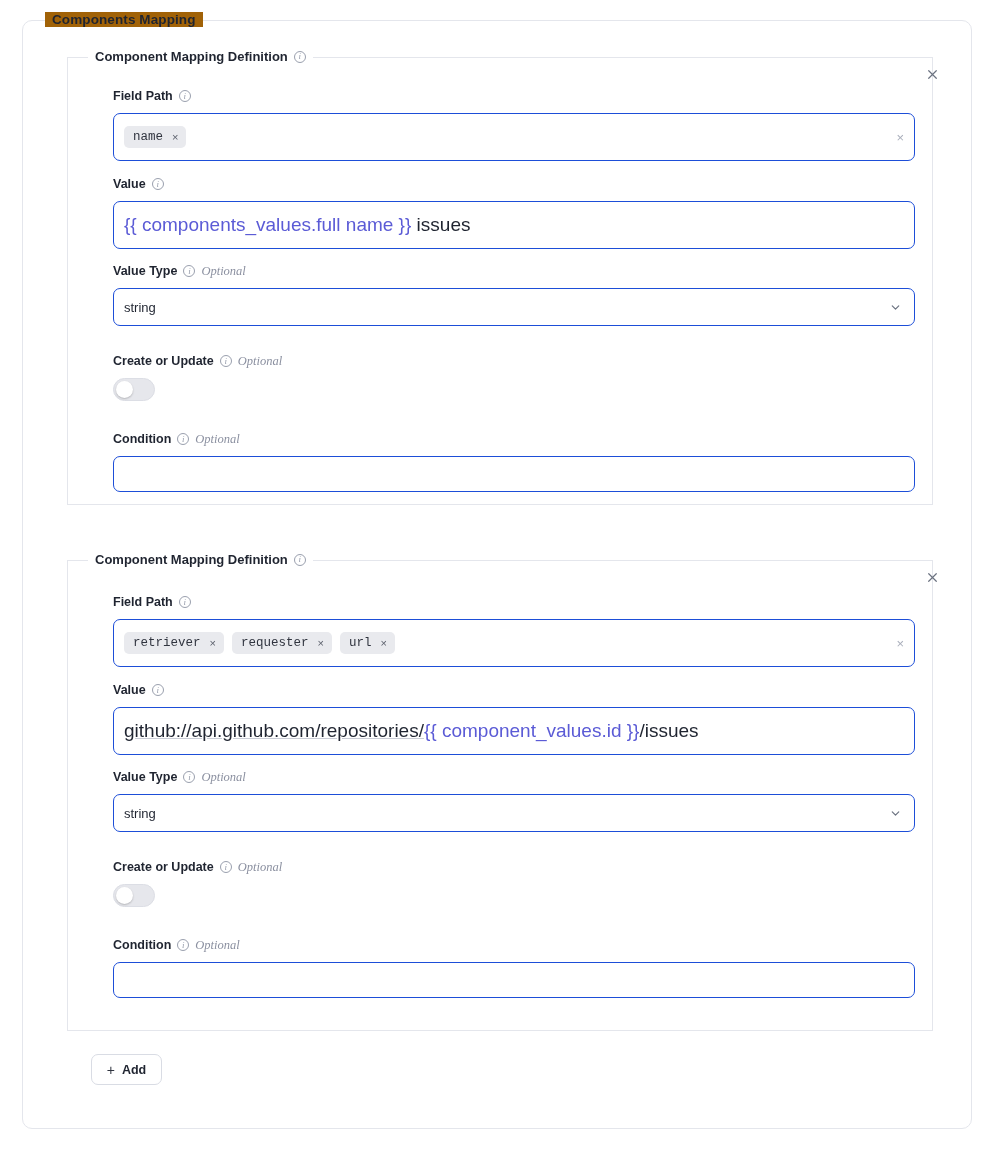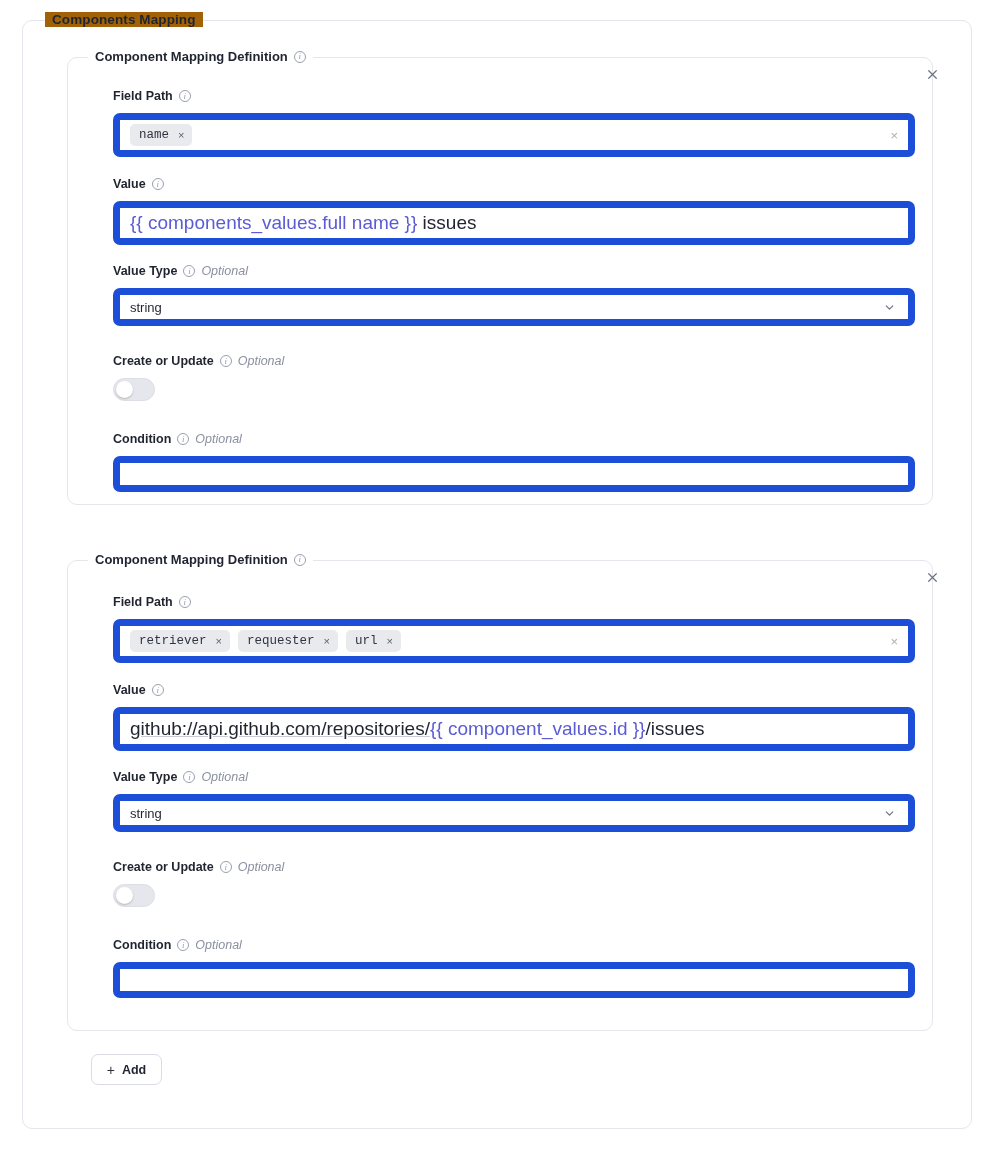--- a/index.html
+++ b/index.html
@@ -40,21 +40,21 @@
     color: #1f2430;
     letter-spacing: .1px;
   }
 
   
   .def-fieldset {
     position: absolute;
     left: 44px;
     width: 866px;
     border: 1px solid #e4e6ec;
-    border-radius: 10px;
+    border-radius: 0;
     background: #ffffff;
   }
   .def-legend {
     position: absolute;
     left: 20px;
     top: -9px;
     background: #ffffff;
     padding: 0 7px;
     font-size: 13px;
     font-weight: bold;
@@ -92,46 +92,47 @@
     color: #1f2430;
     margin-bottom: 9px;
     height: 16px;
     text-align: center;
   }
   .optional {
     font-weight: normal;
     font-style: italic;
     font-size: 12.5px;
     color: #8b90a0;
+    font-family: Liberation Serif, serif;
   }
   .info-icon {
     display: inline-flex;
     width: 12px;
     height: 12px;
     border-radius: 50%;
     border: 1px solid #9aa0ae;
     color: #9aa0ae;
     font-size: 9px;
     font-style: italic;
     font-weight: normal;
     align-items: center;
     justify-content: center;
     line-height: 1;
     font-family: "Liberation Serif", serif;
   }
 
   .control {
     width: 100%;
     min-height: 36px;
-    border: 7px solid #1d4ed8;
+    border: 1px solid #1d4ed8;
     border-radius: 7px;
     background: #ffffff;
     display: flex;
     align-items: center;
-    padding: 4px 10px;
+    padding: 12px 10px;
     font-size: 13px;
     color: #1f2430;
     position: relative;
   }
   .control.tagbox { padding-right: 30px; gap: 8px; min-height: 38px; }
 
   .tag {
     display: inline-flex;
     align-items: center;
     gap: 9px;

